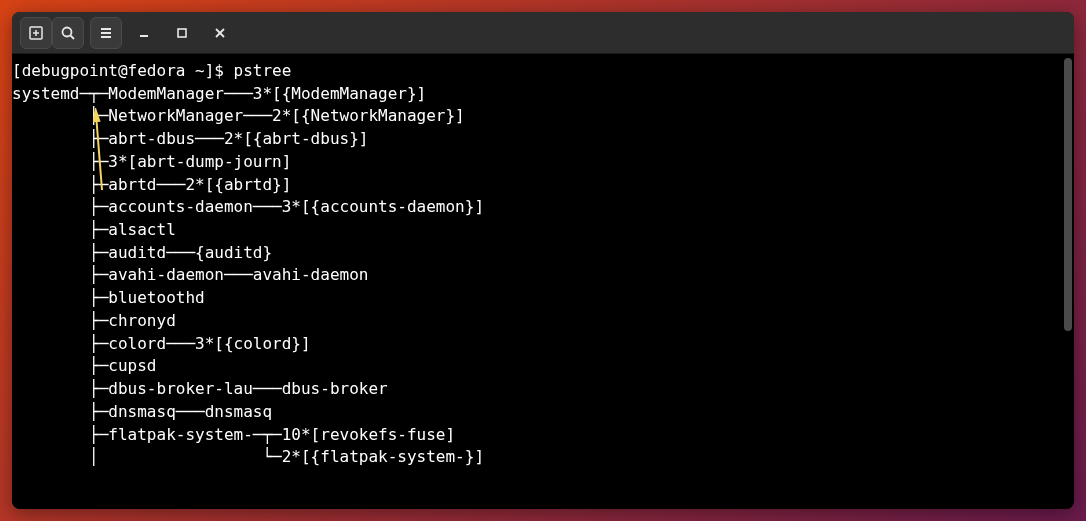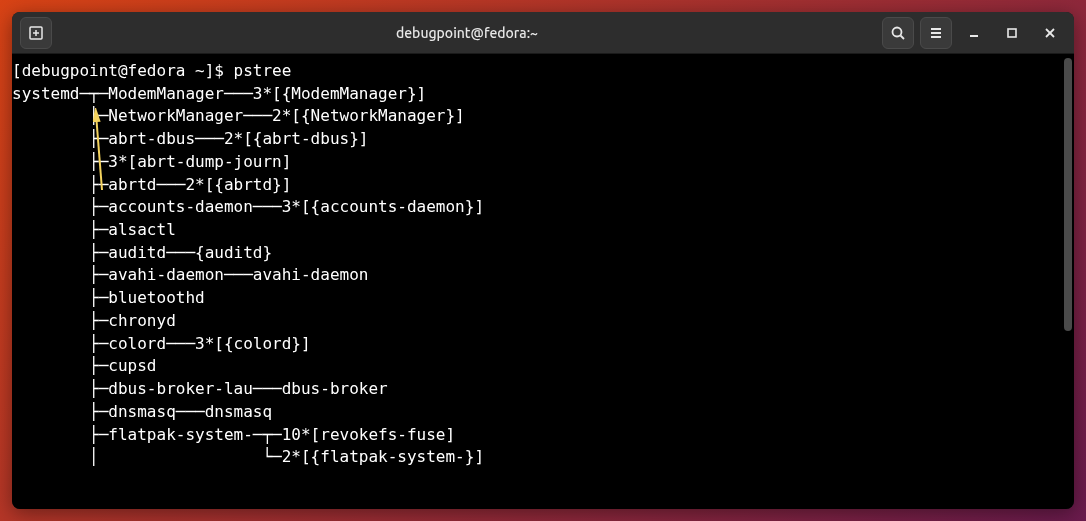--- a/index.html
+++ b/index.html
@@ -107,21 +107,20 @@
   <div class="titlebar">
     <div class="titlebar-left">
       <div class="icon-btn">
         <svg width="16" height="16" viewBox="0 0 16 16">
           <rect x="2" y="2" width="12" height="12" fill="none" stroke="#e8e8e8" stroke-width="1.5" rx="1"></rect>
           <line x1="8" y1="5" x2="8" y2="11" stroke="#e8e8e8" stroke-width="1.5"></line>
           <line x1="5" y1="8" x2="11" y2="8" stroke="#e8e8e8" stroke-width="1.5"></line>
         </svg>
       </div>
     </div>
-    <div class="titlebar-center">debugpoint@fedora:~</div>
     <div class="titlebar-right">
       <div class="icon-btn">
         <svg width="16" height="16" viewBox="0 0 16 16">
           <circle cx="7" cy="7" r="4.5" fill="none" stroke="#e8e8e8" stroke-width="1.8"></circle>
           <line x1="10.5" y1="10.5" x2="14" y2="14" stroke="#e8e8e8" stroke-width="1.8"></line>
         </svg>
       </div>
       <div class="icon-btn">
         <svg width="16" height="16" viewBox="0 0 16 16">
           <line x1="3" y1="4" x2="13" y2="4" stroke="#e8e8e8" stroke-width="1.8"></line>

